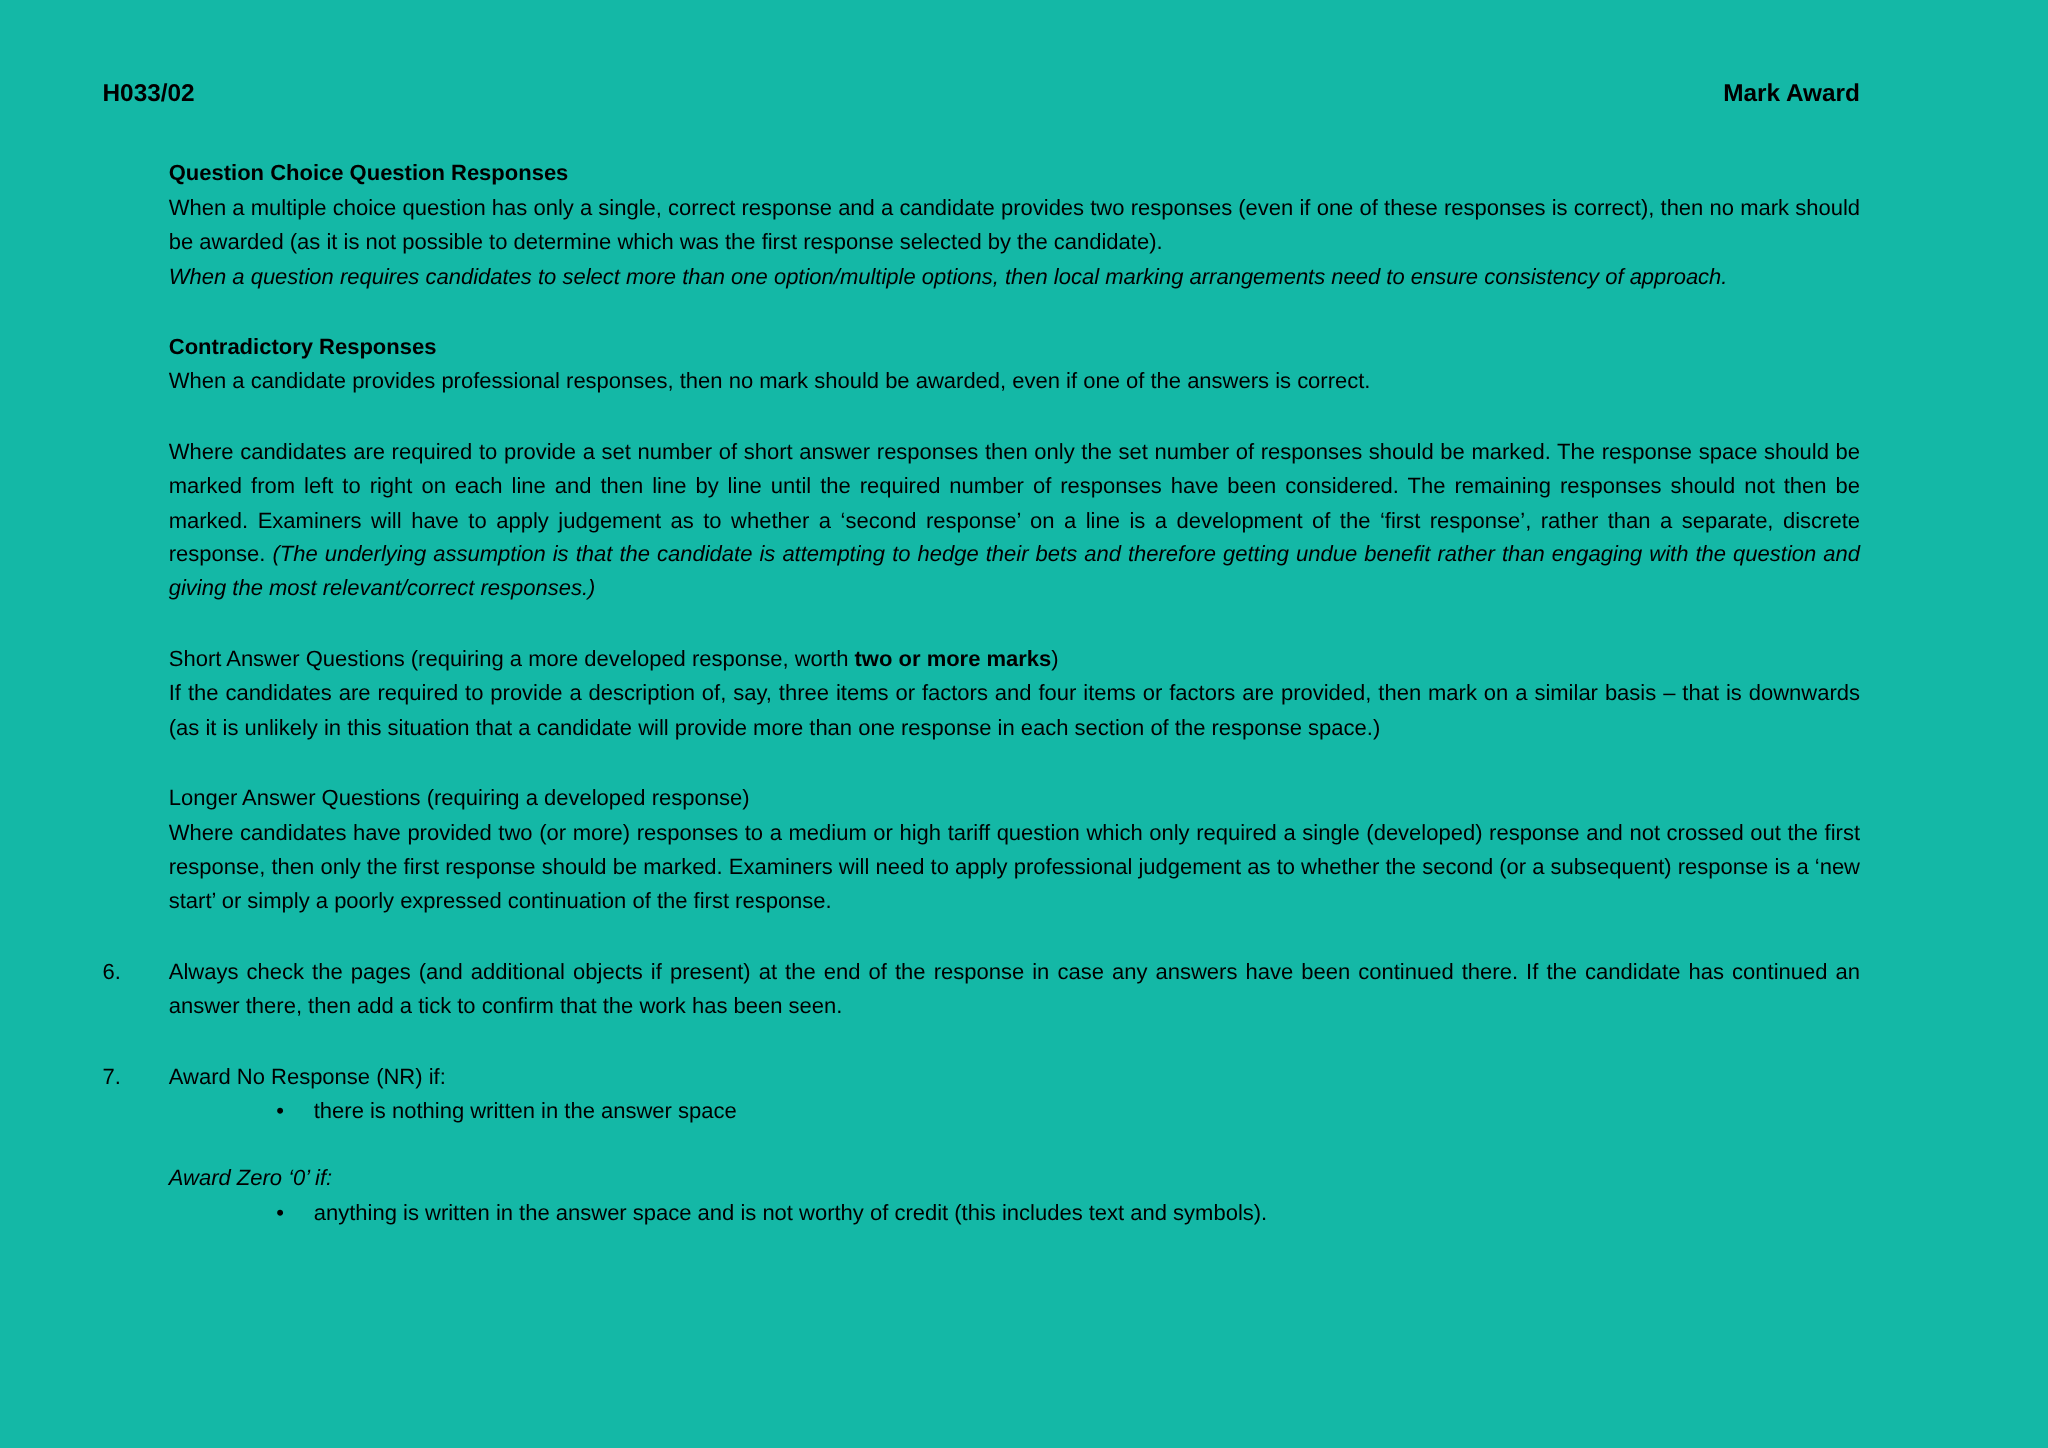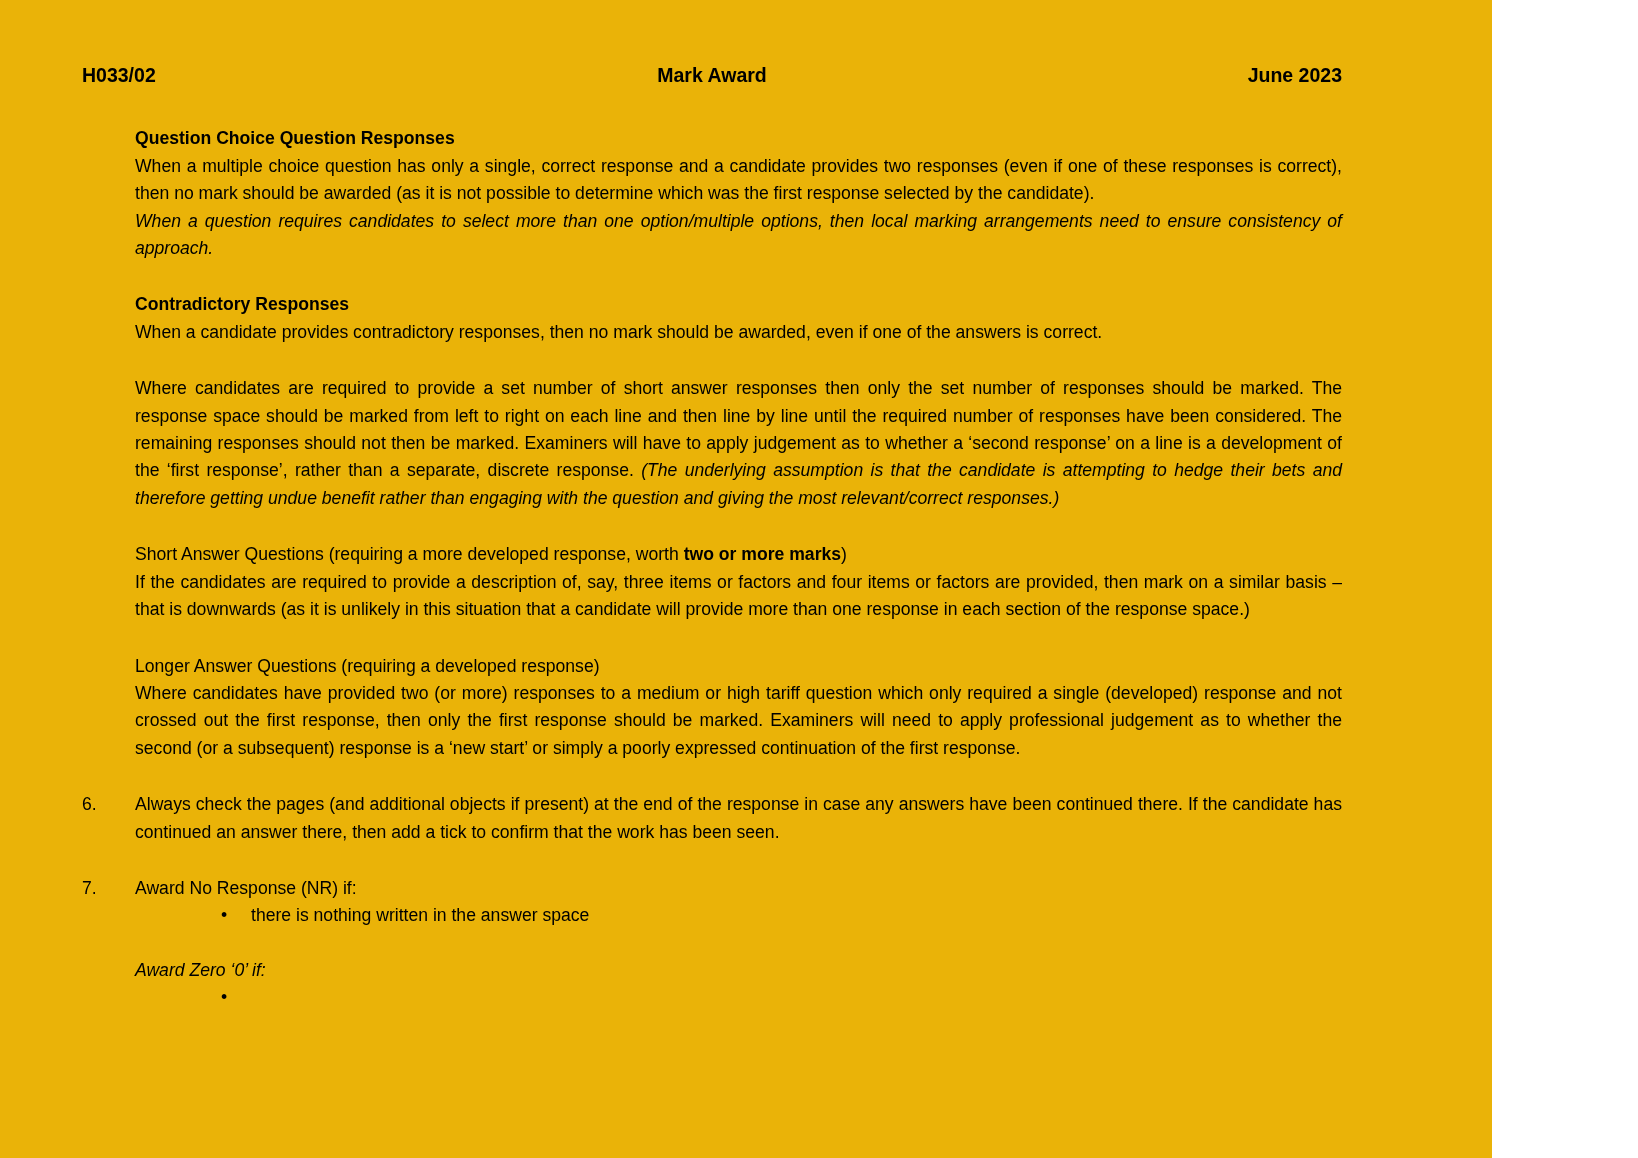--- a/index.html
+++ b/index.html
@@ -1,20 +1,20 @@
 <!DOCTYPE html>
 <html><head>
 <meta charset="utf-8">
 <style>
   * { margin:0; padding:0; box-sizing:border-box; }
   html, body { background:#ffffff; }
   .page {
     position:relative;
-    width:1492px; height:1158px;
-    background:#eab308; color:#000000;
+    width:1638px; height:1158px;
+    background:#14b8a6; color:#000000;
     font-family:"Liberation Sans", sans-serif;
     font-size:17.6px; line-height:27.4px;
     padding:62px 150px 0 82px;
     overflow:hidden;
   }
   .doc-header {
     display:flex; align-items:baseline;
     font-weight:bold; font-size:19.5px;
     margin-bottom:36px;
   }
@@ -40,34 +40,33 @@
   .sub-gap { margin-top:27px;font-style:italic; }
 </style>
 </head>
 <body>
 
 <div class="page">
 
   <div class="doc-header">
     <span class="h-left">H033/02</span>
     <span class="h-center">Mark Award</span>
-    <span class="h-right">June 2023</span>
   </div>
 
   <div class="content">
 
     <div class="block">
       <div class="heading-bold">Question Choice Question Responses</div>
       <p><span>When a multiple choice question has only a single, correct response and a candidate provides two responses (even if one of these responses is correct), then no mark should be awarded (as it is not possible to determine which was the first response selected by the candidate).</span></p>
       <p class="italic"><span>When a question requires candidates to select more than one option/multiple options, then local marking arrangements need to ensure consistency of approach.</span></p>
     </div>
 
     <div class="block">
       <div class="heading-bold">Contradictory Responses</div>
-      <p><span>When a candidate provides contradictory responses, then no mark should be awarded, even if one of the answers is correct.</span></p>
+      <p><span>When a candidate provides professional responses, then no mark should be awarded, even if one of the answers is correct.</span></p>
     </div>
 
     <div class="block">
       <p><span>Where candidates are required to provide a set number of short answer responses then only the set number of responses should be marked. The response space should be marked from left to right on each line and then line by line until the required number of responses have been considered.  The remaining responses should not then be marked. Examiners will have to apply judgement as to whether a ‘second response’ on a line is a development of the ‘first response’, rather than a separate, discrete response.  </span><span class="italic">(The underlying assumption is that the candidate is attempting to hedge their bets and therefore getting undue benefit rather than engaging with the question and giving the most relevant/correct responses.)</span></p>
     </div>
 
     <div class="block">
       <div class="heading-plain"><span>Short Answer Questions (requiring a more developed response, worth </span><span class="bold">two or more marks</span><span>)</span></div>
       <p><span>If the candidates are required to provide a description of, say, three items or factors and four items or factors are provided, then mark on a similar basis – that is downwards (as it is unlikely in this situation that a candidate will provide more than one response in each section of the response space.)</span></p>
     </div>
@@ -88,18 +87,19 @@
       <div class="num">7.</div>
       <div class="num-body">
         <div>Award No Response (NR) if:</div>
         <div class="bullet-row">
           <span class="bullet-glyph">•</span>
           <span>there is nothing written in the answer space</span>
         </div>
         <div class="sub-gap">Award Zero ‘0’ if:</div>
         <div class="bullet-row">
           <span class="bullet-glyph">•</span>
+          <span>anything is written in the answer space and is not worthy of credit (this includes text and symbols).</span>
         </div>
       </div>
     </div>
 
   </div>
 </div>
 
 </body></html>

